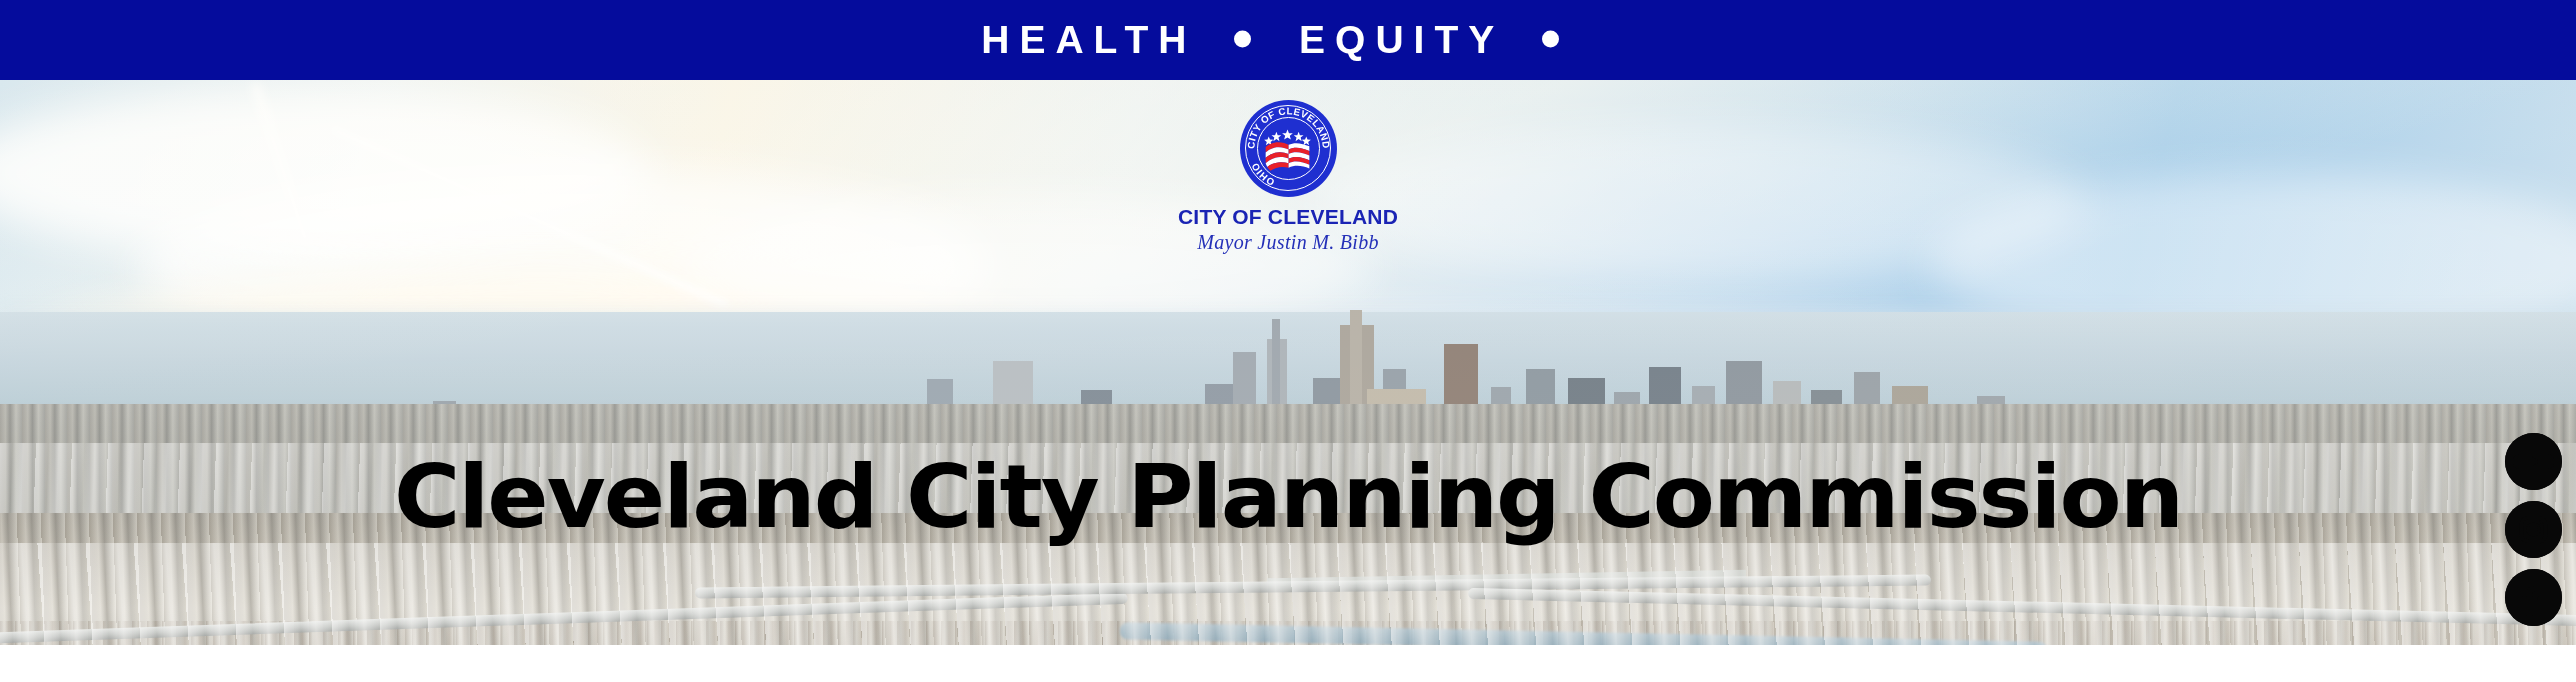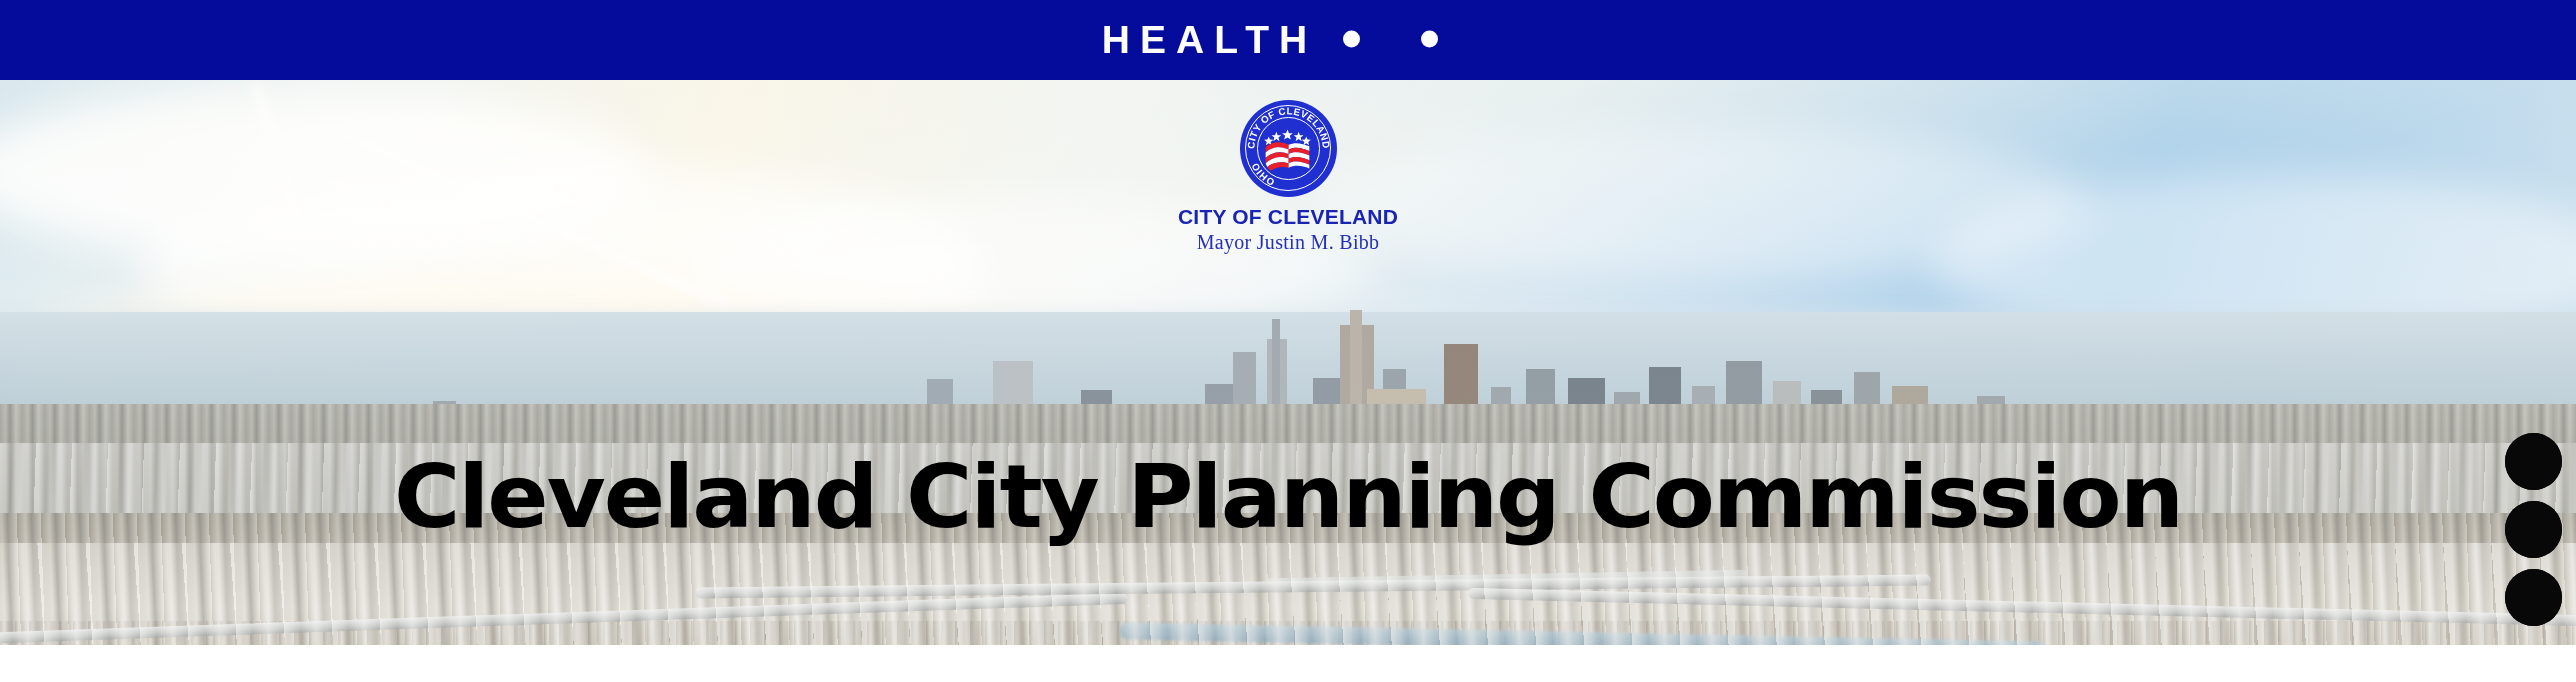--- a/index.html
+++ b/index.html
@@ -28,21 +28,21 @@
     width: 2576px;
     height: 80px;
     background: #050c9c;
     display: flex;
     align-items: center;
     justify-content: center;
   }
   .banner-inner {
     display: flex;
     align-items: center;
-    gap: 0;
+    gap: 12px;
     transform: translateY(-1.5px);
   }
   .banner-word {
     color: #ffffff;
     font-family: "Liberation Sans", sans-serif;
     font-weight: bold;
     font-size: 39px;
     letter-spacing: 10px;
     line-height: 1;
     white-space: nowrap;
@@ -345,20 +345,21 @@
   }
   .mayorline {
     margin-top: 3.9px;
     color: #2430b8;
     font-family: "Liberation Serif", serif;
     font-size: 20px;
     letter-spacing: 0.3px;
     line-height: 1.05;
     text-align: center;
     white-space: nowrap;
+    font-style: italic;
   }
 
   
   .hero-title {
     position: absolute;
     left: 0;
     top: 454px;
     width: 2576px;
     text-align: center;
     z-index: 7;
@@ -410,20 +411,21 @@
 </style>
 </head>
 <body>
 
 <div class="page">
 
   <div class="top-banner">
     <div class="banner-inner">
       <span class="banner-word">HEALTH</span>
       <span class="banner-dot"></span>
+      <span class="banner-word">EQUITY</span>
       <span class="banner-dot"></span>
     </div>
   </div>
 
   <div class="hero">
     <div class="sky"></div>
     <div class="cloud c1"></div>
     <div class="cloud c2"></div>
     <div class="cloud c3"></div>
     <div class="cloud c4"></div>

